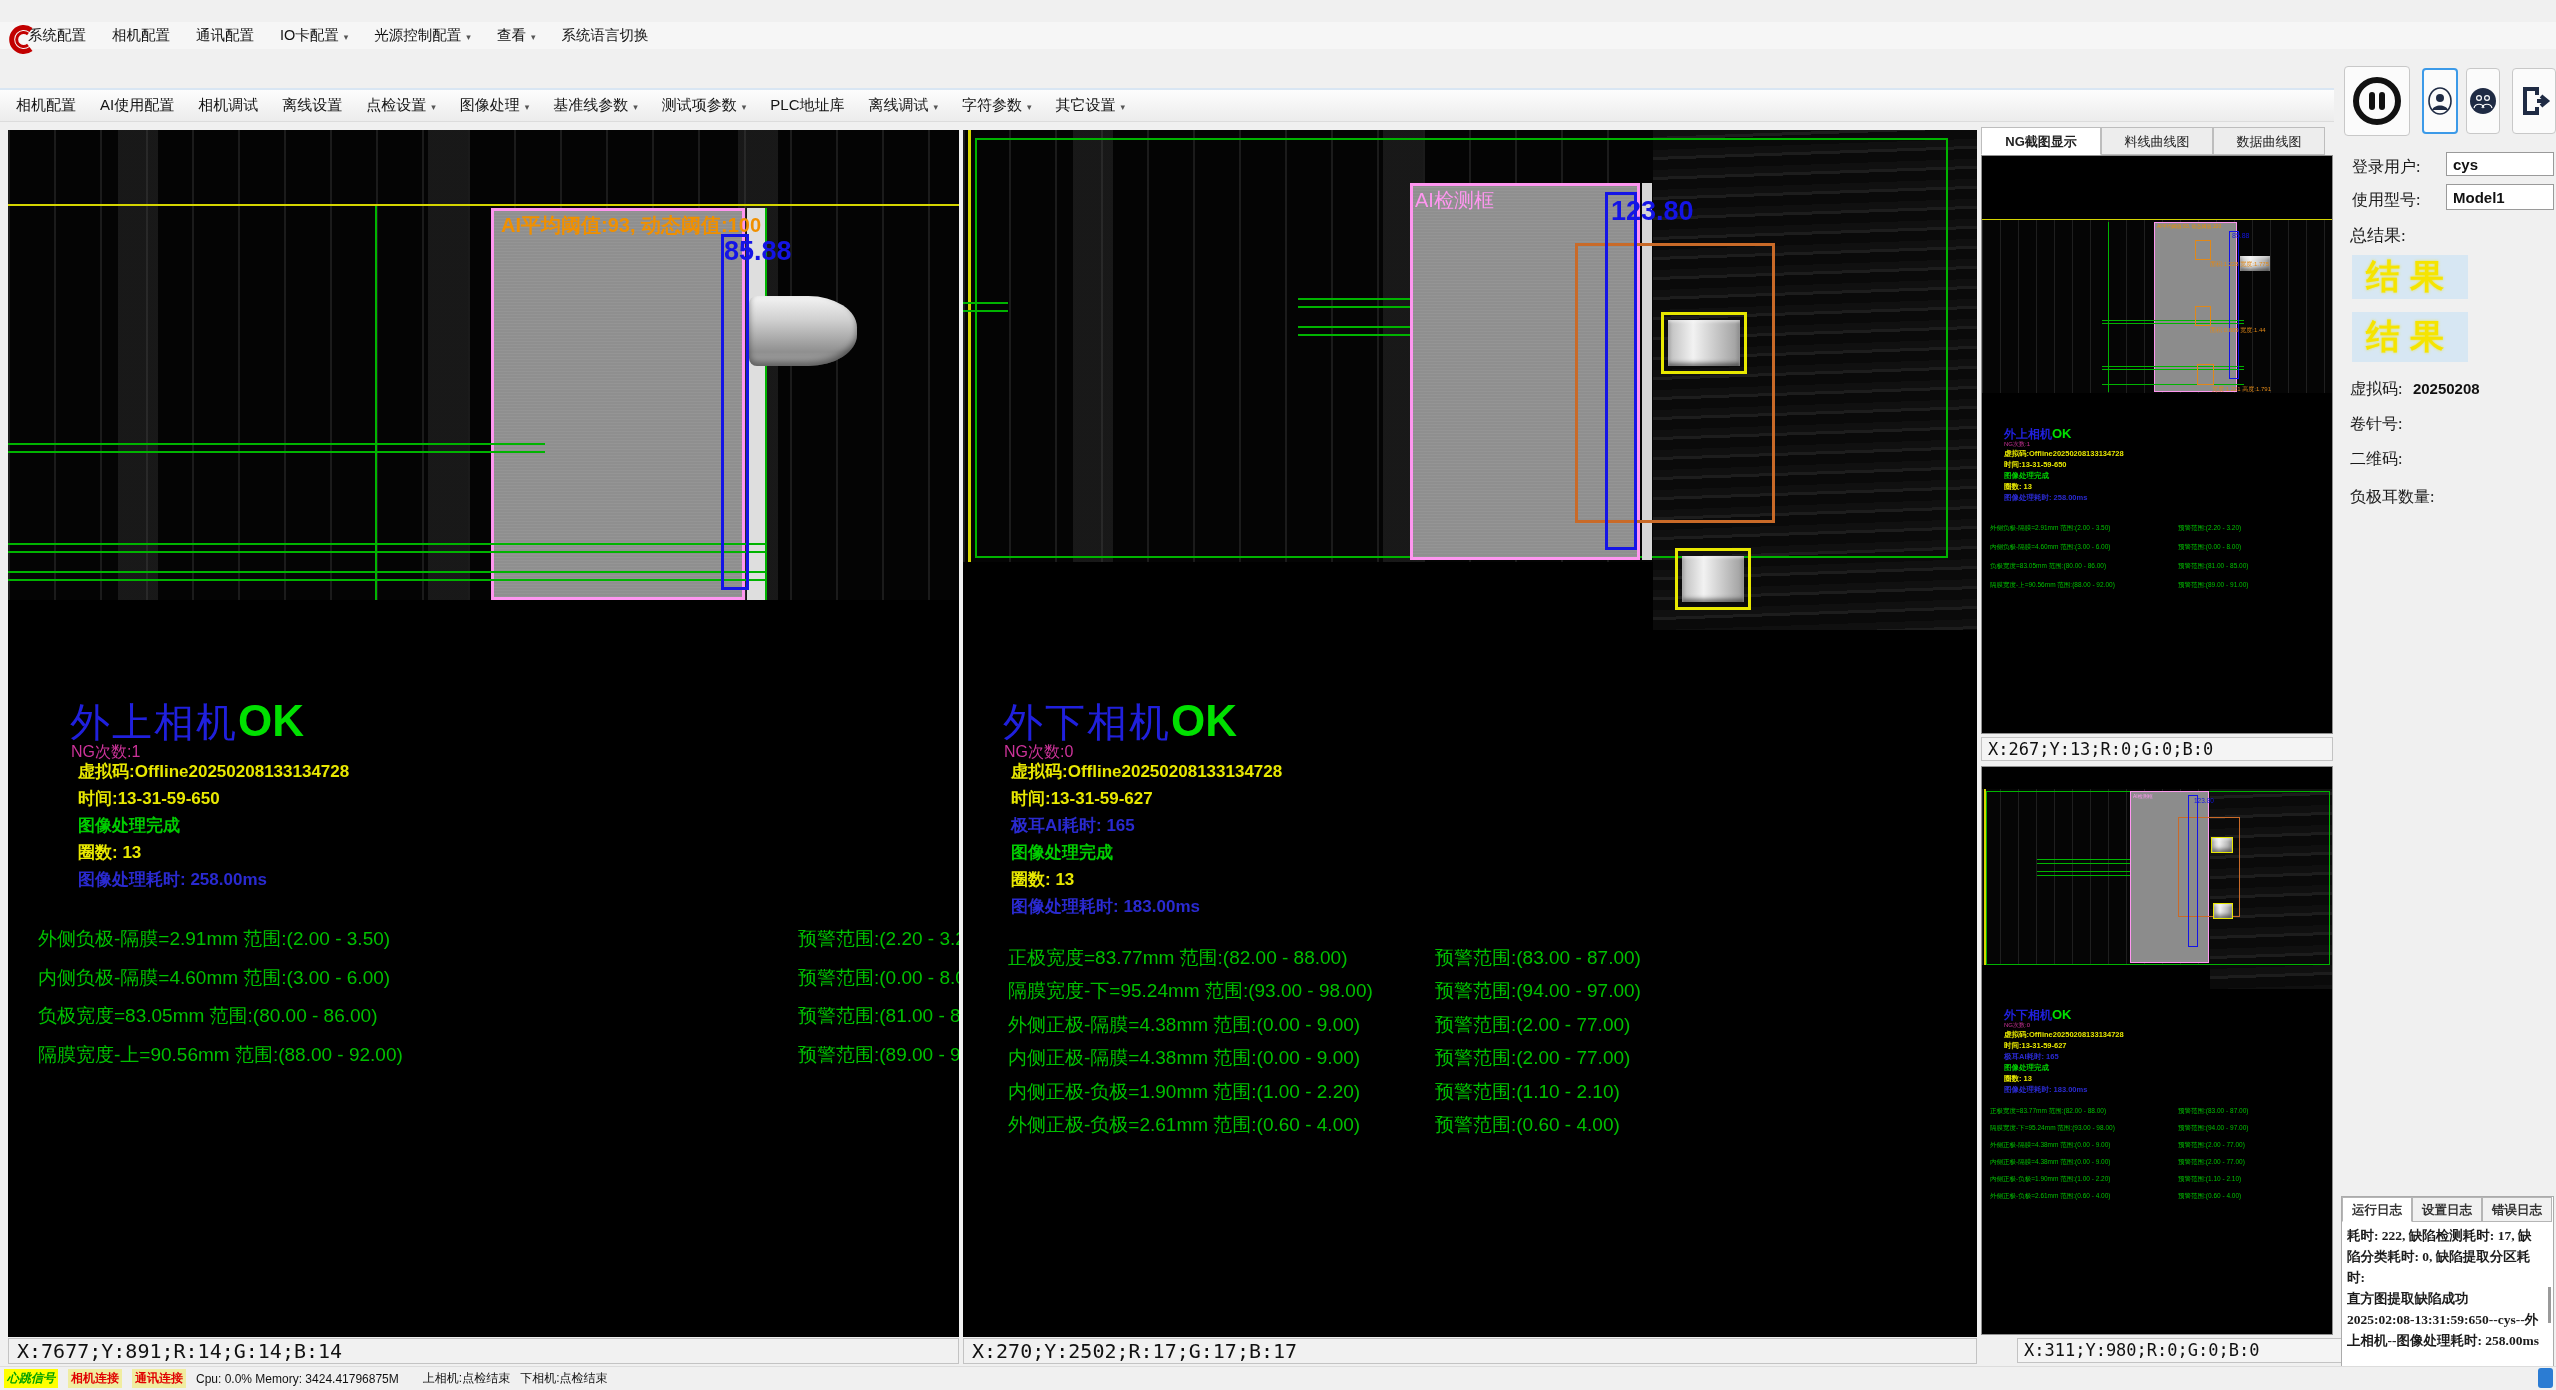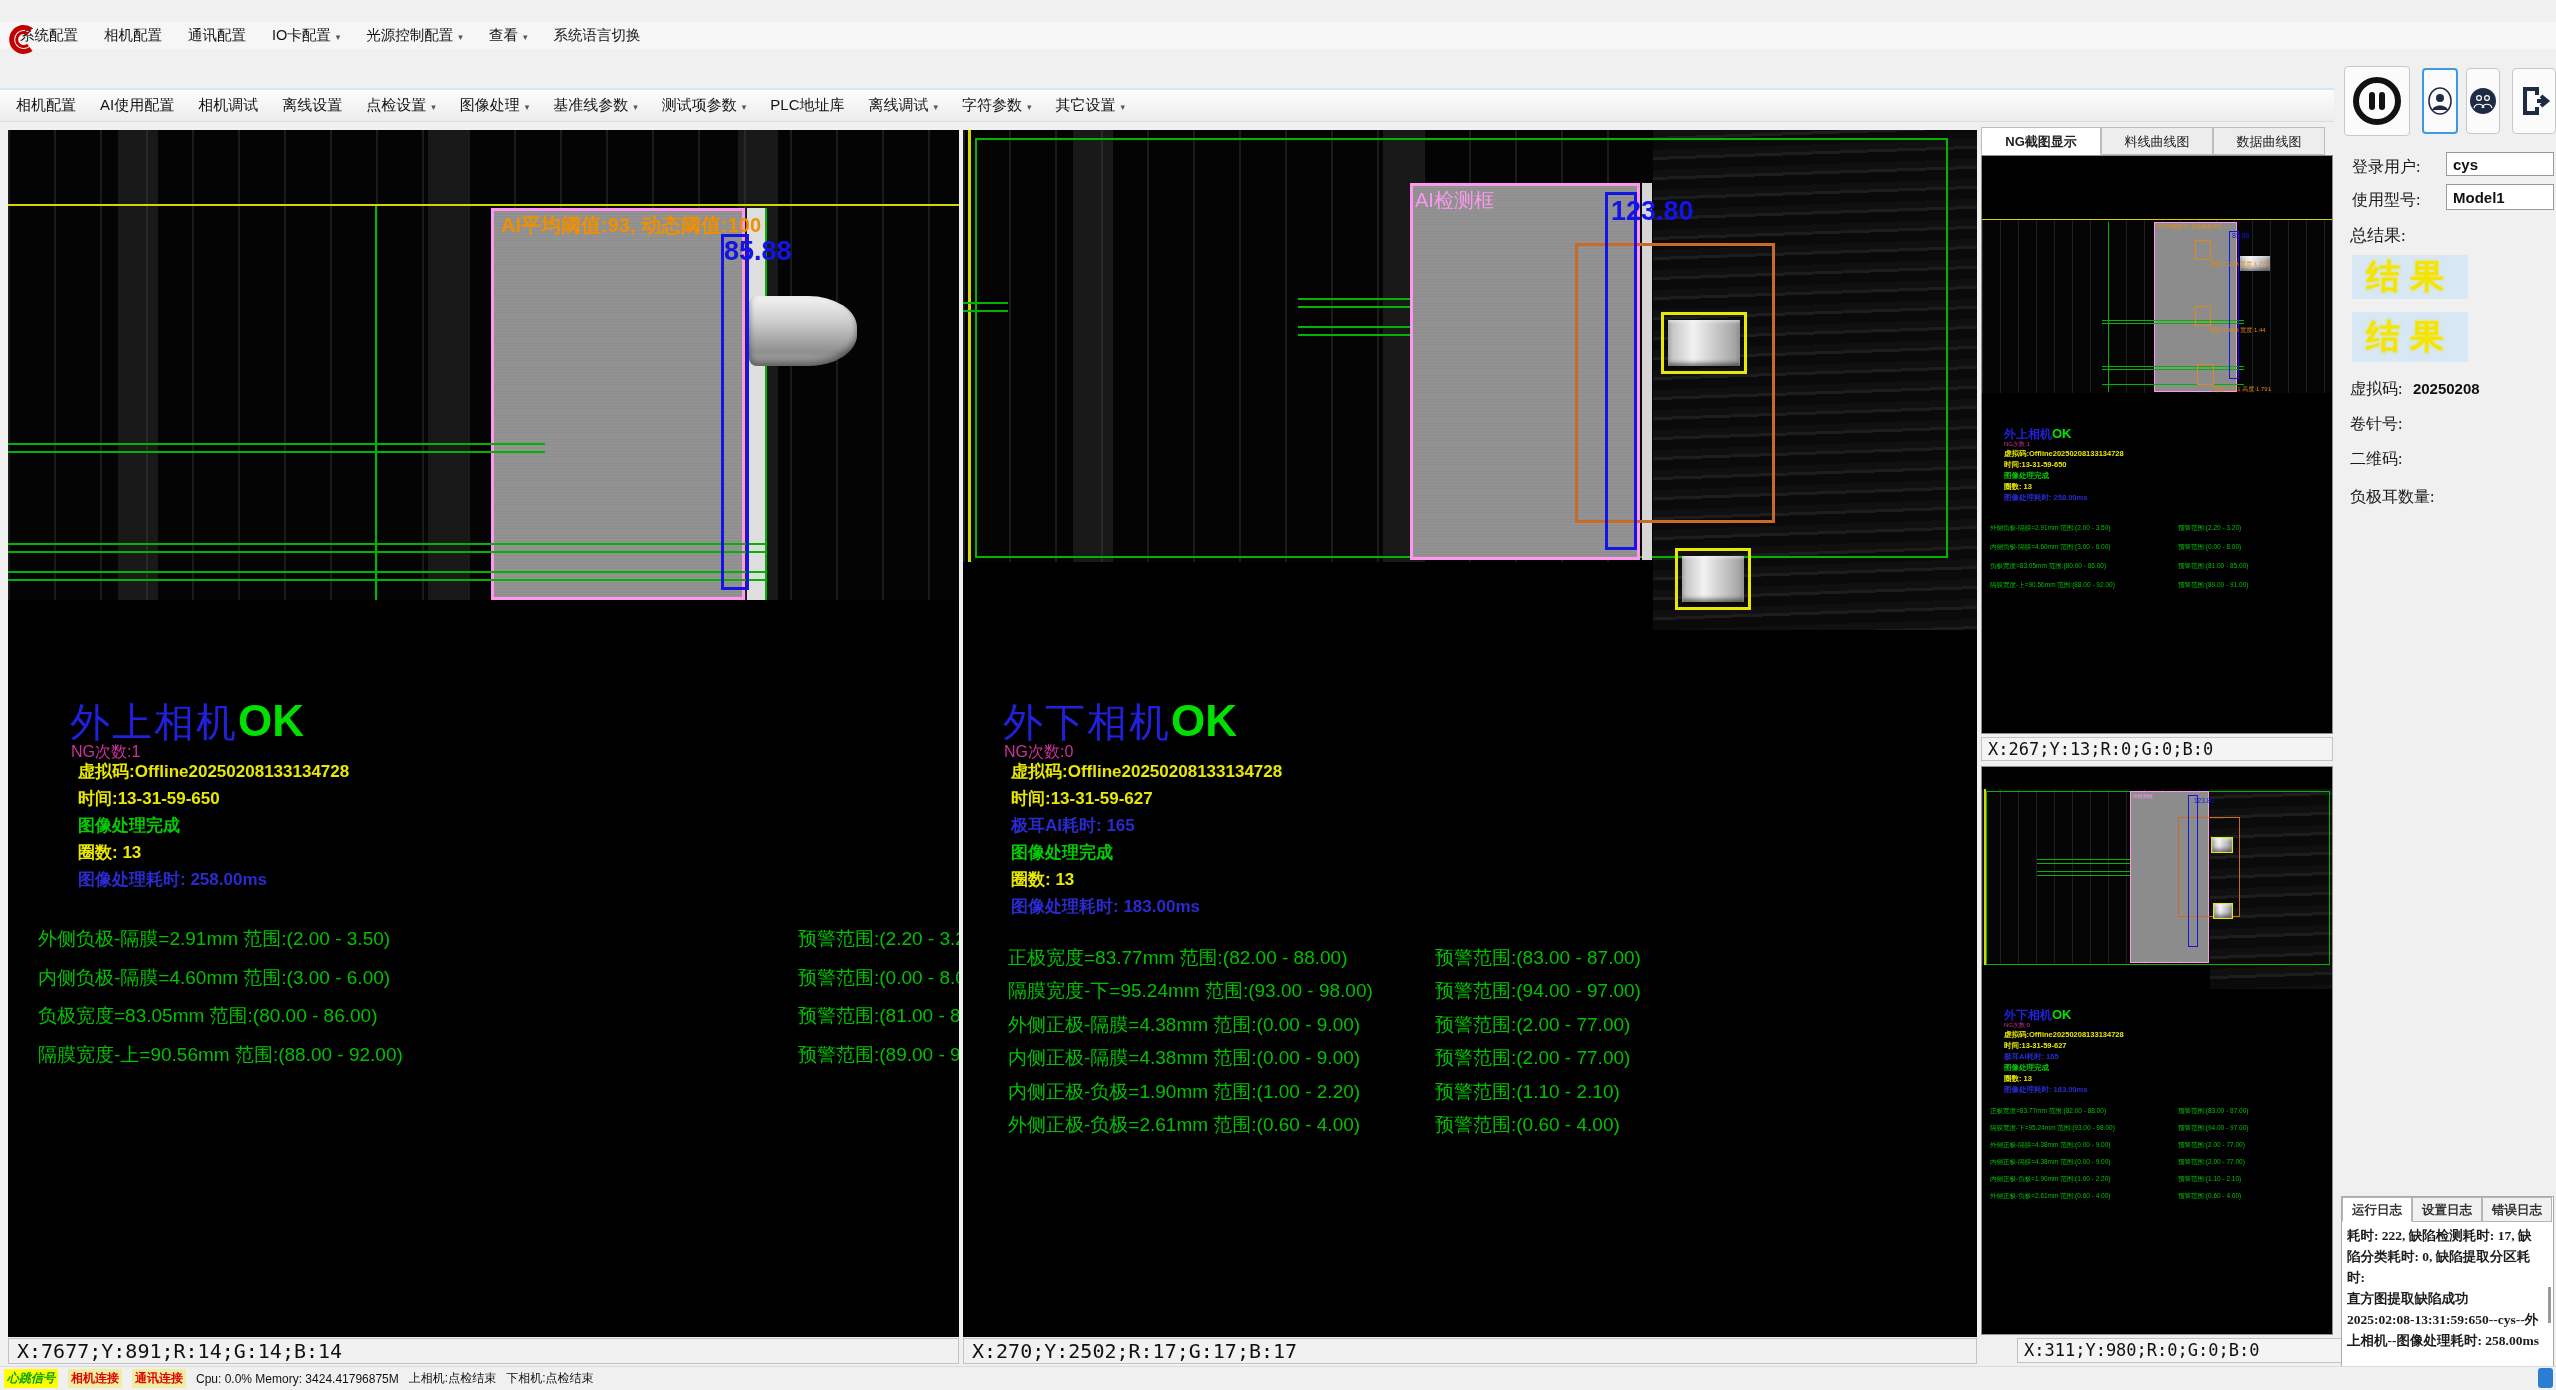--- a/index.html
+++ b/index.html
@@ -2,21 +2,21 @@
 <html><head>
 <meta charset="utf-8">
 <style>
   html,body{margin:0;padding:0;background:#d8d8d8;font-family:"Liberation Sans",sans-serif;}
   #app{position:relative;width:2556px;height:1390px;background:#f0f0f0;overflow:hidden;}
   .abs{position:absolute;}
   
   .titlebar{left:0;top:0;width:2556px;height:22px;background:#f0f0f0;}
   .title-text{left:10px;top:4px;font-size:12px;color:#9c9c9c;}
   .wbtn{top:0;width:36px;height:21px;text-align:center;line-height:21px;font-size:12px;color:#555;cursor:default;}
-  .menubar{left:0;top:22px;width:2556px;height:27px;background:#f6f6f6;display:flex;align-items:center;padding-left:20px;box-sizing:border-box;gap:26px;}
+  .menubar{left:0;top:22px;width:2556px;height:27px;background:#f6f6f6;display:flex;align-items:center;padding-left:28px;box-sizing:border-box;gap:26px;}
   .menu-item{font-size:14.5px;color:#141414;white-space:nowrap;}
   .has-arrow::after{content:"▾";font-size:9px;color:#555;margin-left:5px;}
   .tabrow{left:0;top:49px;width:2556px;height:39px;background:#efefef;}
   .runtab{left:8px;top:6px;height:32px;padding:0 14px;background:#fdfdfd;border:1px solid #cfcfcf;border-bottom:none;font-size:15px;line-height:32px;color:#222;}
   .toolbar{left:0;top:88px;width:2334px;height:34px;background:linear-gradient(#fdfdfd,#ececec);border-top:2px solid #d9e6f3;border-bottom:1px solid #dcdcdc;display:flex;align-items:center;padding-left:16px;box-sizing:border-box;gap:24px;}
   .grip{left:5px;top:96px;width:4px;height:18px;background:repeating-linear-gradient(#bbb 0 2px,transparent 2px 4px);}
   .tool-item{font-size:15px;color:#141414;white-space:nowrap;}
   
   .campanel{background:#000;overflow:hidden;}
   .statusbar{background:#f1f1f1;border:1px solid #c3c3c3;box-sizing:border-box;font-family:"DejaVu Sans Mono",monospace;font-size:20px;color:#111;line-height:24px;padding-left:8px;white-space:nowrap;overflow:hidden;}
@@ -333,18 +333,18 @@
 直方图提取缺陷成功
 2025:02:08-13:31:59:650--cys--外上相机--图像处理耗时: 258.00ms</div>
     <div class="abs" style="left:206px;top:90px;width:3px;height:36px;background:#9a9a9a;"></div>
   </div>
 
   <div class="abs bottombar">
     <span class="badge hb">心跳信号</span>
     <span class="badge warn">相机连接</span>
     <span class="badge warn">通讯连接</span>
     <span>Cpu:  0.0% Memory:  3424.41796875M</span>
-    <span style="margin-left:0;">上相机:点检结束</span>
+    <span style="margin-left:14px;">上相机:点检结束</span>
     <span>下相机:点检结束</span>
   </div>
   <div class="abs" style="left:2538px;top:1368px;width:15px;height:20px;background:#2b7cd3;border-radius:3px;"></div>
 
 </div>
 
 </body></html>

